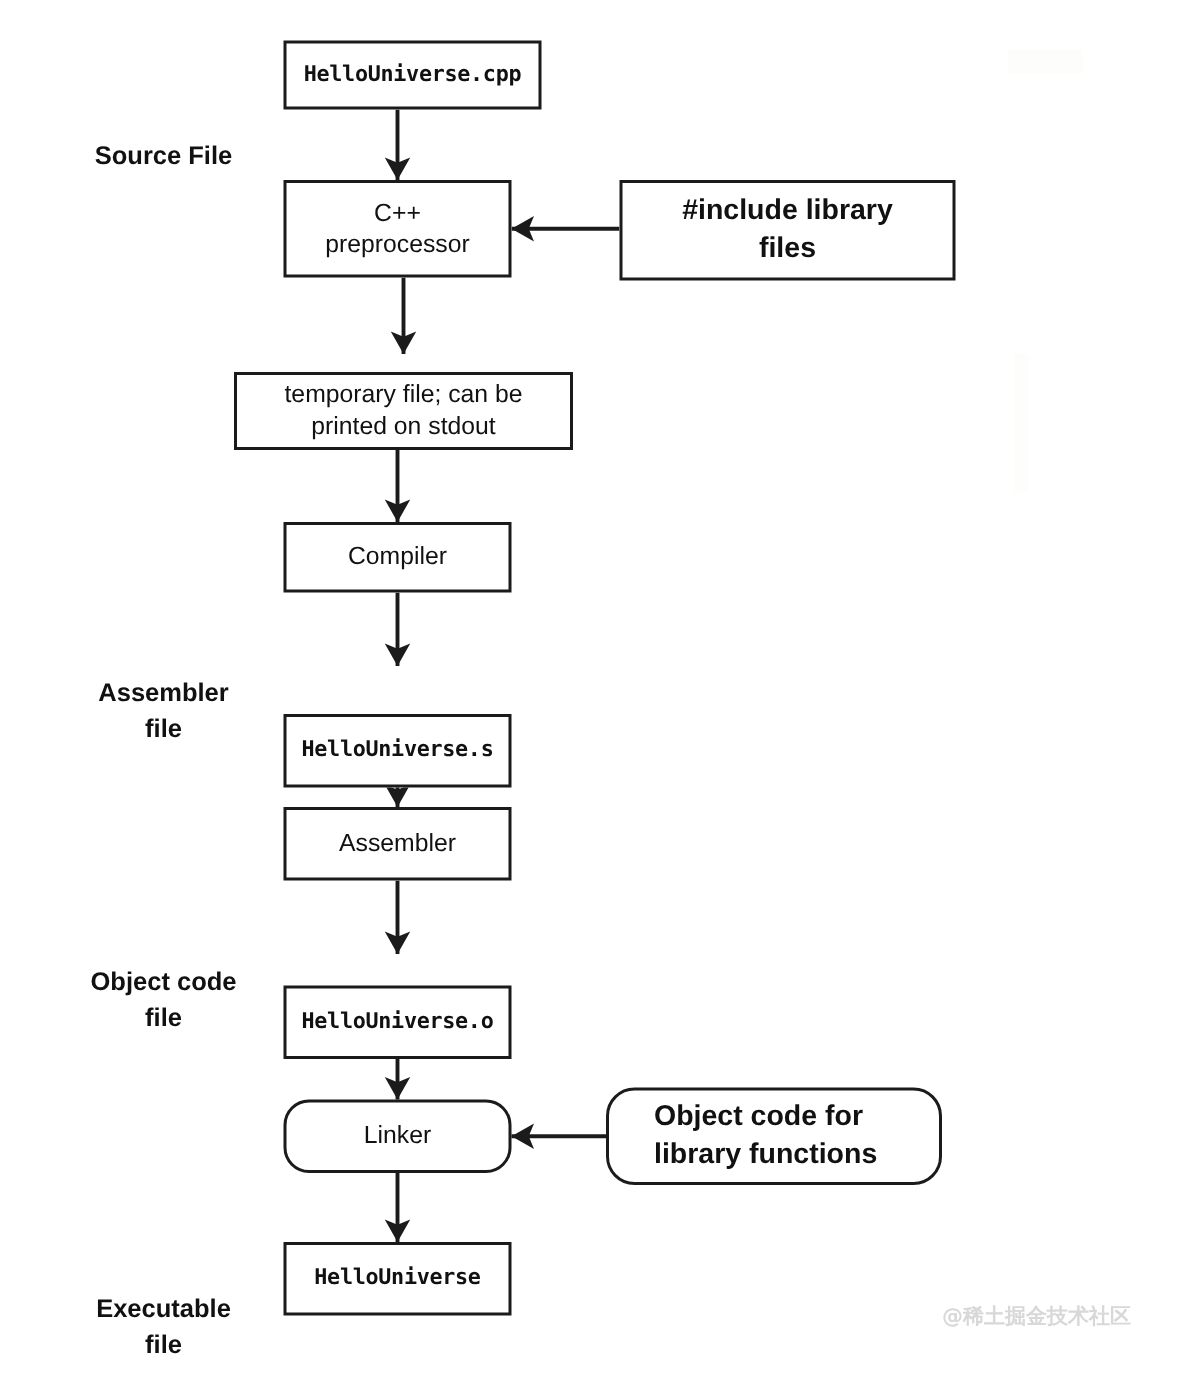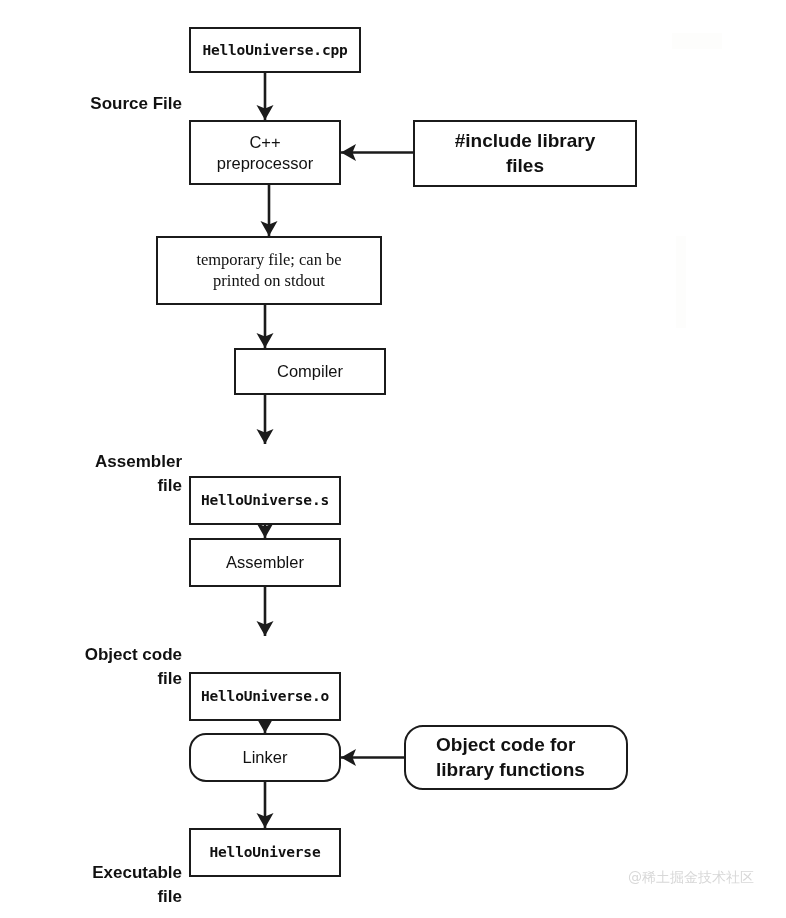--- a/index.html
+++ b/index.html
@@ -16,21 +16,21 @@
     overflow: hidden;
   }
 
   
   .stage-label {
     position: absolute;
     color: #111111;
     font-weight: bold;
     font-size: 17px;
     line-height: 24px;
-    text-align: right;
+    text-align: center;
     white-space: pre-line;
   }
 
   
   .node {
     position: absolute;
     box-sizing: border-box;
     border: 2.5px solid #1b1b1b;
     background: #ffffff;
     display: flex;
@@ -147,26 +147,26 @@
       <div class="stage-label" style="left: 36px; top: 839px; width: 146px; margin-top: 22px;">Executable
 file</div>
     </div>
 
   <div id="nodes">
       <div class="node mono" style="left: 189px; top: 27px; width: 172px; height: 46px;">HelloUniverse.cpp</div>
       <div class="node plain" style="left: 189px; top: 120px; width: 152px; height: 65px;">C++
 preprocessor</div>
       <div class="node strong" style="left: 413px; top: 120px; width: 224px; height: 67px;">#include library
 files</div>
-      <div class="node plain" style="left: 156px; top: 236px; width: 226px; height: 69px; font-family: Liberation Serif, serif;">temporary file; can be
+      <div class="node plain" style="left: 156px; top: 248px; width: 226px; height: 52px;">temporary file; can be
 printed on stdout</div>
-      <div class="node plain" style="left: 189px; top: 348px; width: 152px; height: 47px; margin-left: 45px;">Compiler</div>
+      <div class="node plain" style="left: 189px; top: 348px; width: 152px; height: 47px;">Compiler</div>
       <div class="node mono" style="left: 189px; top: 444px; width: 152px; height: 49px; margin-top: 32px;">HelloUniverse.s</div>
       <div class="node plain" style="left: 189px; top: 538px; width: 152px; height: 49px;">Assembler</div>
-      <div class="node mono" style="left: 189px; top: 672px; width: 152px; height: 49px;">HelloUniverse.o</div>
+      <div class="node mono" style="left: 189px; top: 657px; width: 152px; height: 49px;">HelloUniverse.o</div>
       <div class="node plain" style="left: 189px; top: 733px; width: 152px; height: 49px; border-radius: 17px;">Linker</div>
       <div class="node strong left" style="left: 404px; top: 725px; width: 224px; height: 65px; border-radius: 19px;">Object code for
 library functions</div>
       <div class="node mono" style="left: 189px; top: 828px; width: 152px; height: 49px;">HelloUniverse</div>
     </div>
 
-  <div class="watermark" style="left: 628px; top: 869px;">@稀土掘金技术社区</div>
+  <div class="watermark" style="left: 628px; top: 869px; font-weight: bold;">@稀土掘金技术社区</div>
 </div>
 
 </body></html>

